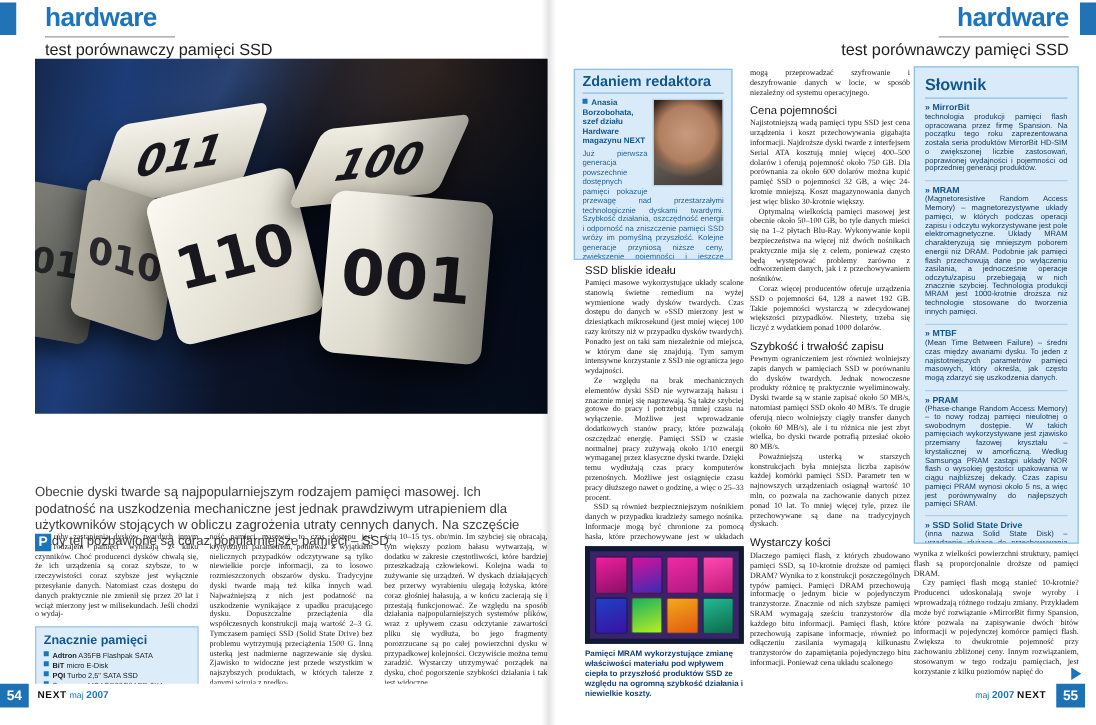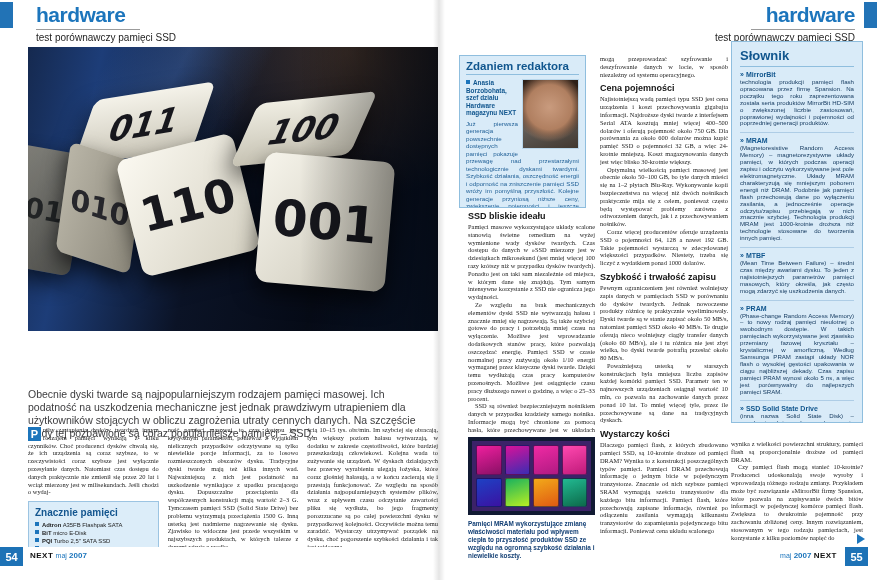--- a/index.html
+++ b/index.html
@@ -15,21 +15,21 @@
   
   .corner-sq { position:absolute; top:2px; width:13px; height:26px; background:#2273b6; }
   .page.left  .corner-sq { left:0; }
   .page.right .corner-sq { right:0; }
   .hw-word { position:absolute; top:3px; font-size:21px; font-weight:bold; letter-spacing:-0.5px; color:#1c75bc; }
   .page.left  .hw-word { left:36px; }
   .page.right .hw-word { right:22px; }
   .hw-rule { position:absolute; top:29px; width:104px; height:1px; background:#9b9b9b; }
   .page.left  .hw-rule { left:36px; }
   .page.right .hw-rule { right:22px; }
-  .hw-topic { position:absolute; top:32px; font-size:10px; color:#1e1e1e; }
+  .hw-topic { position:absolute; top:32px; font-size:13px; color:#1e1e1e; }
   .page.left  .hw-topic { left:36px; }
   .page.right .hw-topic { right:22px; }
 
   
   .hero { position:absolute; left:28px; top:47px; width:410px; height:284px; overflow:hidden;
           background:
             radial-gradient(ellipse at 78% 2%, rgba(118,84,58,0.45), transparent 38%),
             linear-gradient(102deg, #15294f 0%, #1d3d78 16%, #0b1326 44%, #060b17 72%, #0b1a36 100%); }
   .streak { position:absolute; left:0; top:0; width:100%; height:45%;
             background:linear-gradient(118deg, transparent 18%, rgba(78,118,188,0.38) 34%, transparent 52%); }
@@ -96,21 +96,21 @@
                     radial-gradient(circle at 48% 40%, #c99b7e 0%, #b07f60 45%, transparent 70%),
                     radial-gradient(circle at 50% 15%, #3a2a20 0%, #2a1d15 55%, transparent 75%),
                     linear-gradient(160deg, #8e8f93 0%, #6d6a66 40%, #413830 100%); }
   .editor-name { font-size:6.4px; font-weight:bold; color:#11568e; line-height:7.6px; }
   .editor-text { font-size:6.2px; line-height:7.5px; color:#1f5f96; margin-top:3px; text-align:justify; }
 
   
   .colA { position:absolute; left:29px; top:211px; width:127px; height:222px; overflow:hidden; }
   .colB { position:absolute; left:161px; top:55px; width:128px; height:494px; overflow:hidden; }
   .colC { position:absolute; left:292px; top:440px; width:132px; height:106px; overflow:hidden; }
-  .sec-head { font-family:"Liberation Sans",sans-serif; font-size:9px; font-weight:bold;
+  .sec-head { font-family:"Liberation Sans",sans-serif; font-size:9px; font-weight:normal;
               color:#151515; margin:5px 0 2px; }
   .sec-head.first { margin-top:0; }
   .indent { text-indent:7px; }
 
   
   .chip { position:absolute; left:29px; top:437px; width:127px; height:78px;
           background:#3c2268; border:4px solid #111a33; padding:4px; display:grid;
           grid-template-columns:repeat(4,1fr); grid-template-rows:1fr 1fr; gap:3px; }
   .cell { border-radius:2px; border:1px solid rgba(20,10,60,0.6); }
   .c1 { background:linear-gradient(160deg,#ef1f9e,#8a1066); }
@@ -118,21 +118,21 @@
   .c3 { background:linear-gradient(160deg,#f02aa4,#b01a82); }
   .c4 { background:linear-gradient(160deg,#ff49b0,#c01a7a); }
   .c5 { background:linear-gradient(160deg,#1e41c4,#3a12a2); }
   .c6 { background:linear-gradient(160deg,#19b25e,#b8ee22); }
   .c7 { background:linear-gradient(160deg,#f2aa1a,#e05a12); }
   .c8 { background:linear-gradient(160deg,#22ba92,#0c6a4a); }
   .chip-caption { position:absolute; left:29px; top:520px; width:127px;
                   font-size:6.4px; line-height:8px; font-weight:bold; color:#123f74; }
 
   
-  .glossary { position:absolute; left:292px; top:41px; width:132px; height:382px;
+  .glossary { position:absolute; left:292px; top:53px; width:132px; height:382px;
               background:#d9ebf8; border:1px solid #8fbede; padding:6px 8px; overflow:hidden; }
   .gloss-title { font-size:13px; font-weight:bold; color:#11568e; padding-bottom:3px;
                  border-bottom:1px solid #8fbede; }
   .g-entry { padding:4px 0 5px; border-bottom:1px solid #aecde6; }
   .g-entry:last-child { border-bottom:none; }
   .g-term { font-size:7px; font-weight:bold; color:#11568e; margin-bottom:1px; }
   .chev { color:#11568e; font-weight:bold; margin-right:2px; }
   .g-text { font-size:6.1px; line-height:6.9px; color:#173c61; text-align:justify; }
 
   .cont-arrow { position:absolute; left:418px; top:534px; width:0; height:0;

